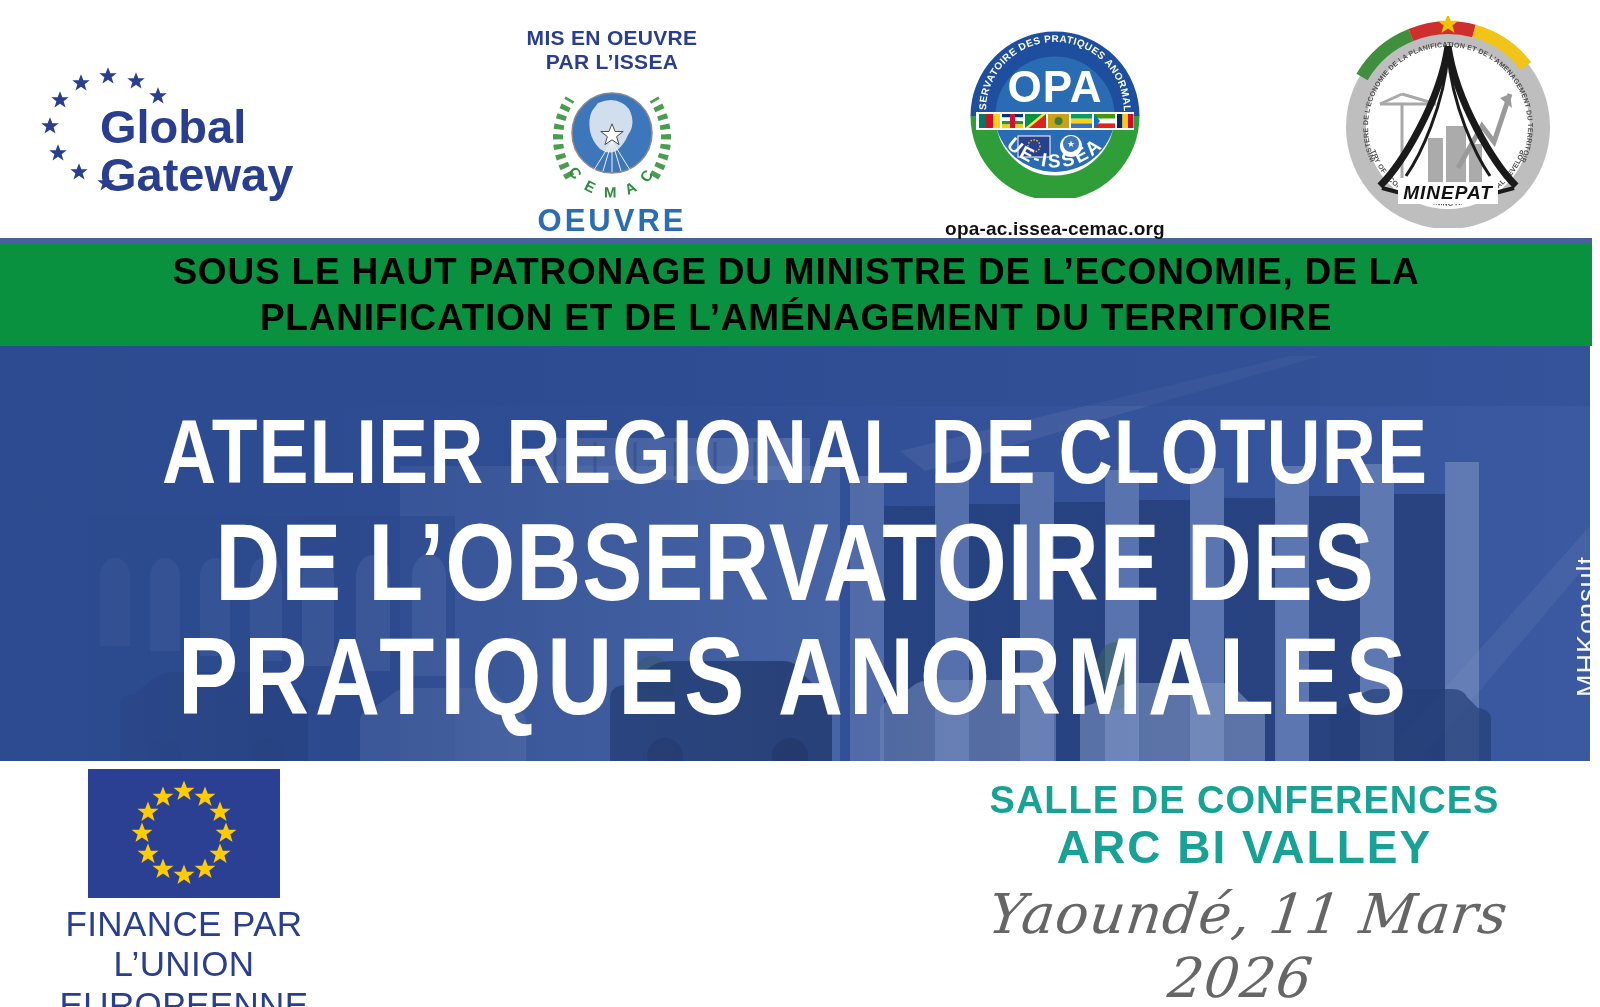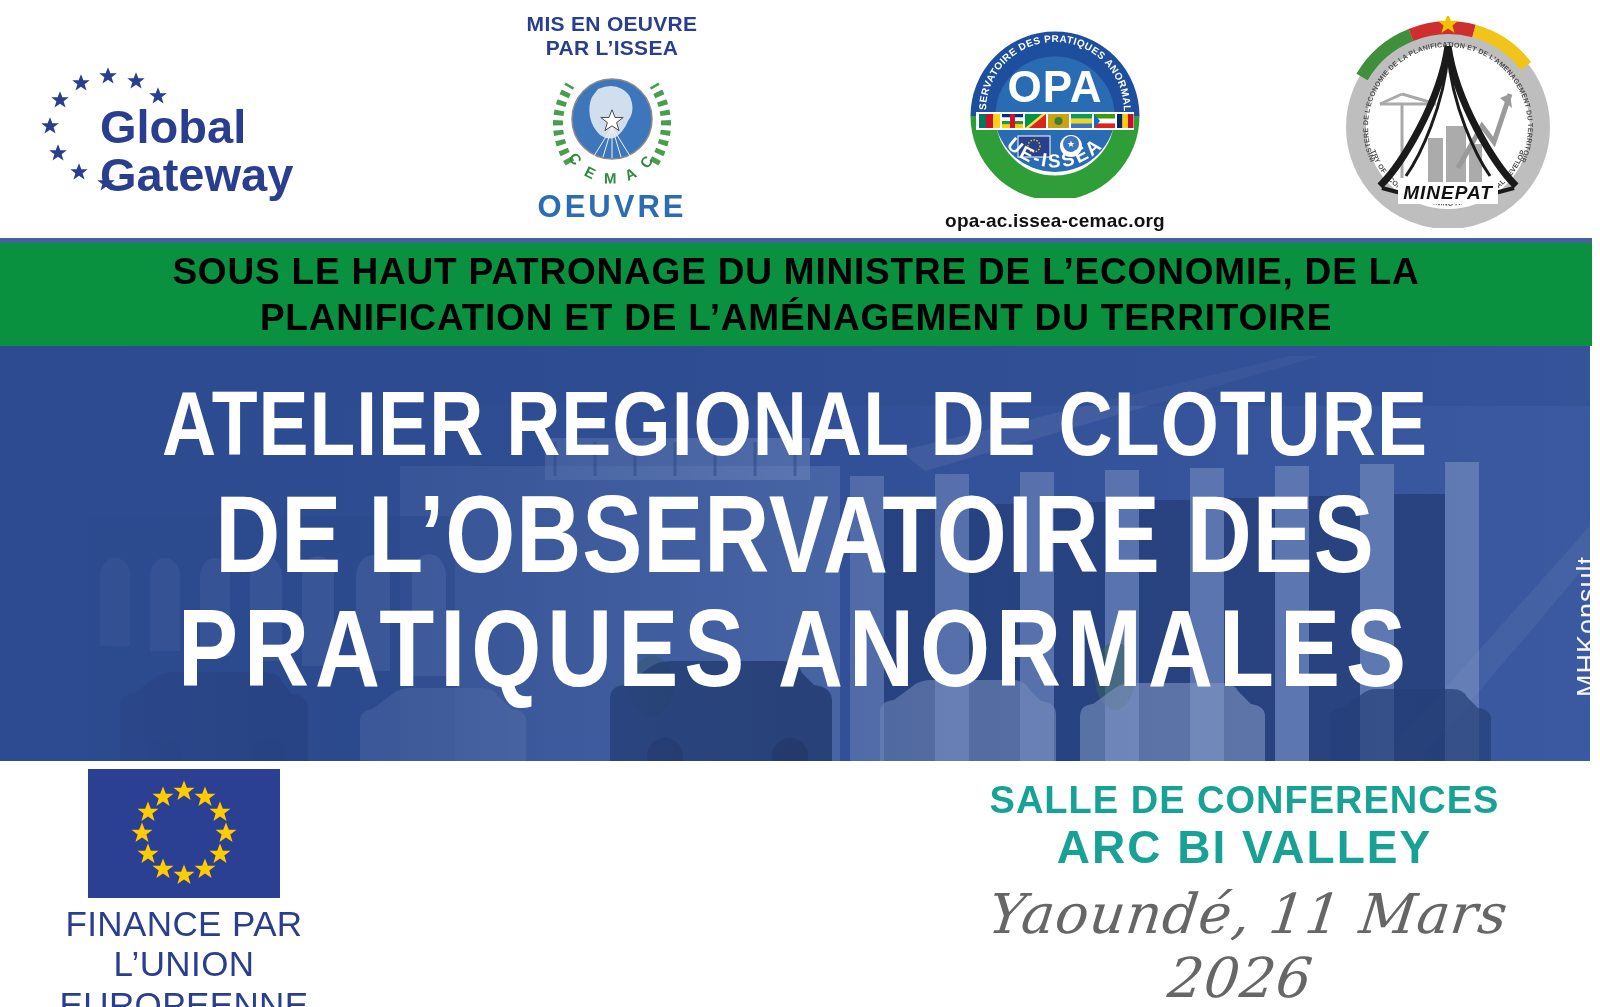--- a/index.html
+++ b/index.html
@@ -8,42 +8,42 @@
     font-family:"Liberation Sans", sans-serif;
     position:relative;
   }
   .poster{position:relative;width:1600px;height:1007px;background:#fff;}
 
   
   .header{position:relative;height:238px;background:#fff;}
   .logo-block{position:absolute;}
   .gg{left:38px;top:48px;width:290px;height:160px;}
   .gg svg{display:block;}
-  .issea-block{left:492px;top:12px;width:240px;text-align:center;}
+  .issea-block{left:492px;top:26px;width:240px;text-align:center;}
   .issea-caption{color:var(--navy);font-weight:700;font-size:21px;line-height:1.12;letter-spacing:.3px;}
   .issea-wordmark{color:var(--issea_blue);font-weight:700;font-size:31px;letter-spacing:3px;margin-top:-4px;}
   .opa-block{left:932px;top:24px;width:246px;text-align:center;}
-  .opa-site{color:#111;font-weight:700;font-size:19px;margin-top:8px;letter-spacing:.2px;}
+  .opa-site{color:#111;font-weight:700;font-size:19px;margin-top:16px;letter-spacing:.2px;}
   .minepat-block{left:1338px;top:16px;width:220px;text-align:center;}
 
   
   .top-rule{height:5px;background:#46619E;width:1592px;}
   .green-band{
     width:1592px;height:103px;background:var(--green);
     display:flex;flex-direction:column;justify-content:center;align-items:center;
     color:#000000;font-weight:700;font-size:37px;line-height:1.24;letter-spacing:.8px;
     text-align:center;
   }
 
   
   .hero{position:relative;width:1590px;height:415px;overflow:hidden;background:#31519A;}
   .hero svg.photo{position:absolute;left:0;top:0;width:100%;height:100%;}
   .hero-titles{
     position:relative;z-index:2;text-align:center;color:#fff;font-weight:700;
-    padding-top:32px;
+    padding-top:60px;
   }
   .t1,.t2,.t3{display:block;transform:scaleY(1.22);transform-origin:center top;}
   .t1{font-size:75px;letter-spacing:1px;line-height:1.0;margin-bottom:26px;}
   .t2{font-size:90px;letter-spacing:1px;line-height:1.0;margin-bottom:24px;}
   .t3{font-size:90px;letter-spacing:6px;line-height:1.0;}
   .credit{
     position:absolute;z-index:3;right:18px;top:210px;
     transform:rotate(-90deg);transform-origin:right top;
     color:rgba(255,255,255,.95);font-size:27px;font-weight:400;letter-spacing:1px;
     white-space:nowrap;

